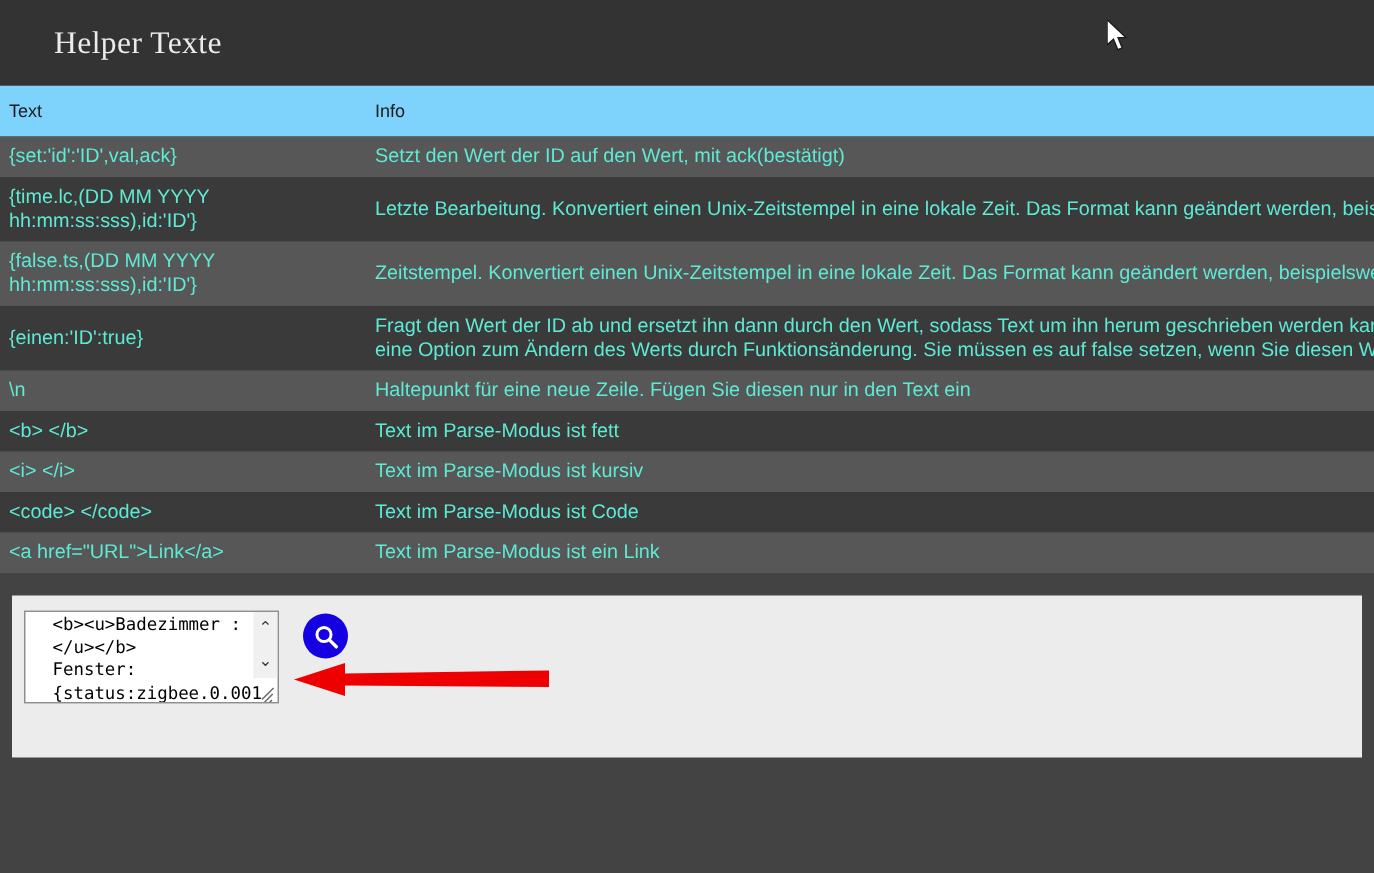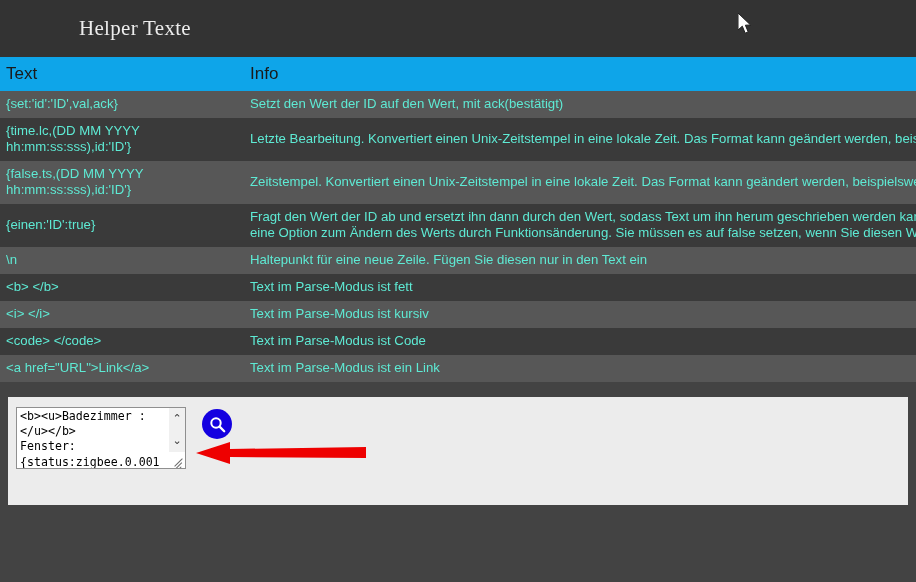--- a/index.html
+++ b/index.html
@@ -22,40 +22,39 @@
     display: flex;
     align-items: center;
     padding-left: 36px;
     box-sizing: border-box;
   }
   .titlebar .title {
     font-family: "Liberation Serif", serif;
     font-size: 21px;
     color: #ececec;
     letter-spacing: 0.3px;
-    margin-left: 43px;
   }
 
   
   .table-wrap {
     width: 916px;
     overflow: hidden;
   }
   table.helper {
     border-collapse: collapse;
     table-layout: fixed;
     width: 1320px;   
   }
   table.helper col.c-text { width: 244px; }
   table.helper col.c-info { width: 1076px; }
 
   table.helper thead th {
-    background: #0ea5e9;
+    background: #7dd3fc;
     color: #1a1a1a;
-    font-size: 17px;
+    font-size: 12px;
     font-weight: normal;
     text-align: left;
     padding: 6px 6px 6px 6px;
     height: 22px;
     vertical-align: middle;
   }
   table.helper tbody td {
     color: #5eead4;
     font-size: 13.2px;
     padding: 5px 6px 6px 6px;
@@ -91,21 +90,21 @@
     background: #ffffff;
     border: 1px solid #8f8f8f;
     box-sizing: border-box;
     overflow: hidden;
   }
   .ta-text {
     font-family: "DejaVu Sans Mono", "Liberation Mono", monospace;
     font-size: 11.6px;
     line-height: 15.2px;
     color: #000000;
-    padding: 1px 0 0 3px;
+    padding: 1px 0 0 18px;
     white-space: pre;
     margin: 0;
   }
   .ta-scroll {
     position: absolute;
     right: 0;
     top: 0;
     width: 16px;
     height: 44px;
     background: #f0f0f0;

